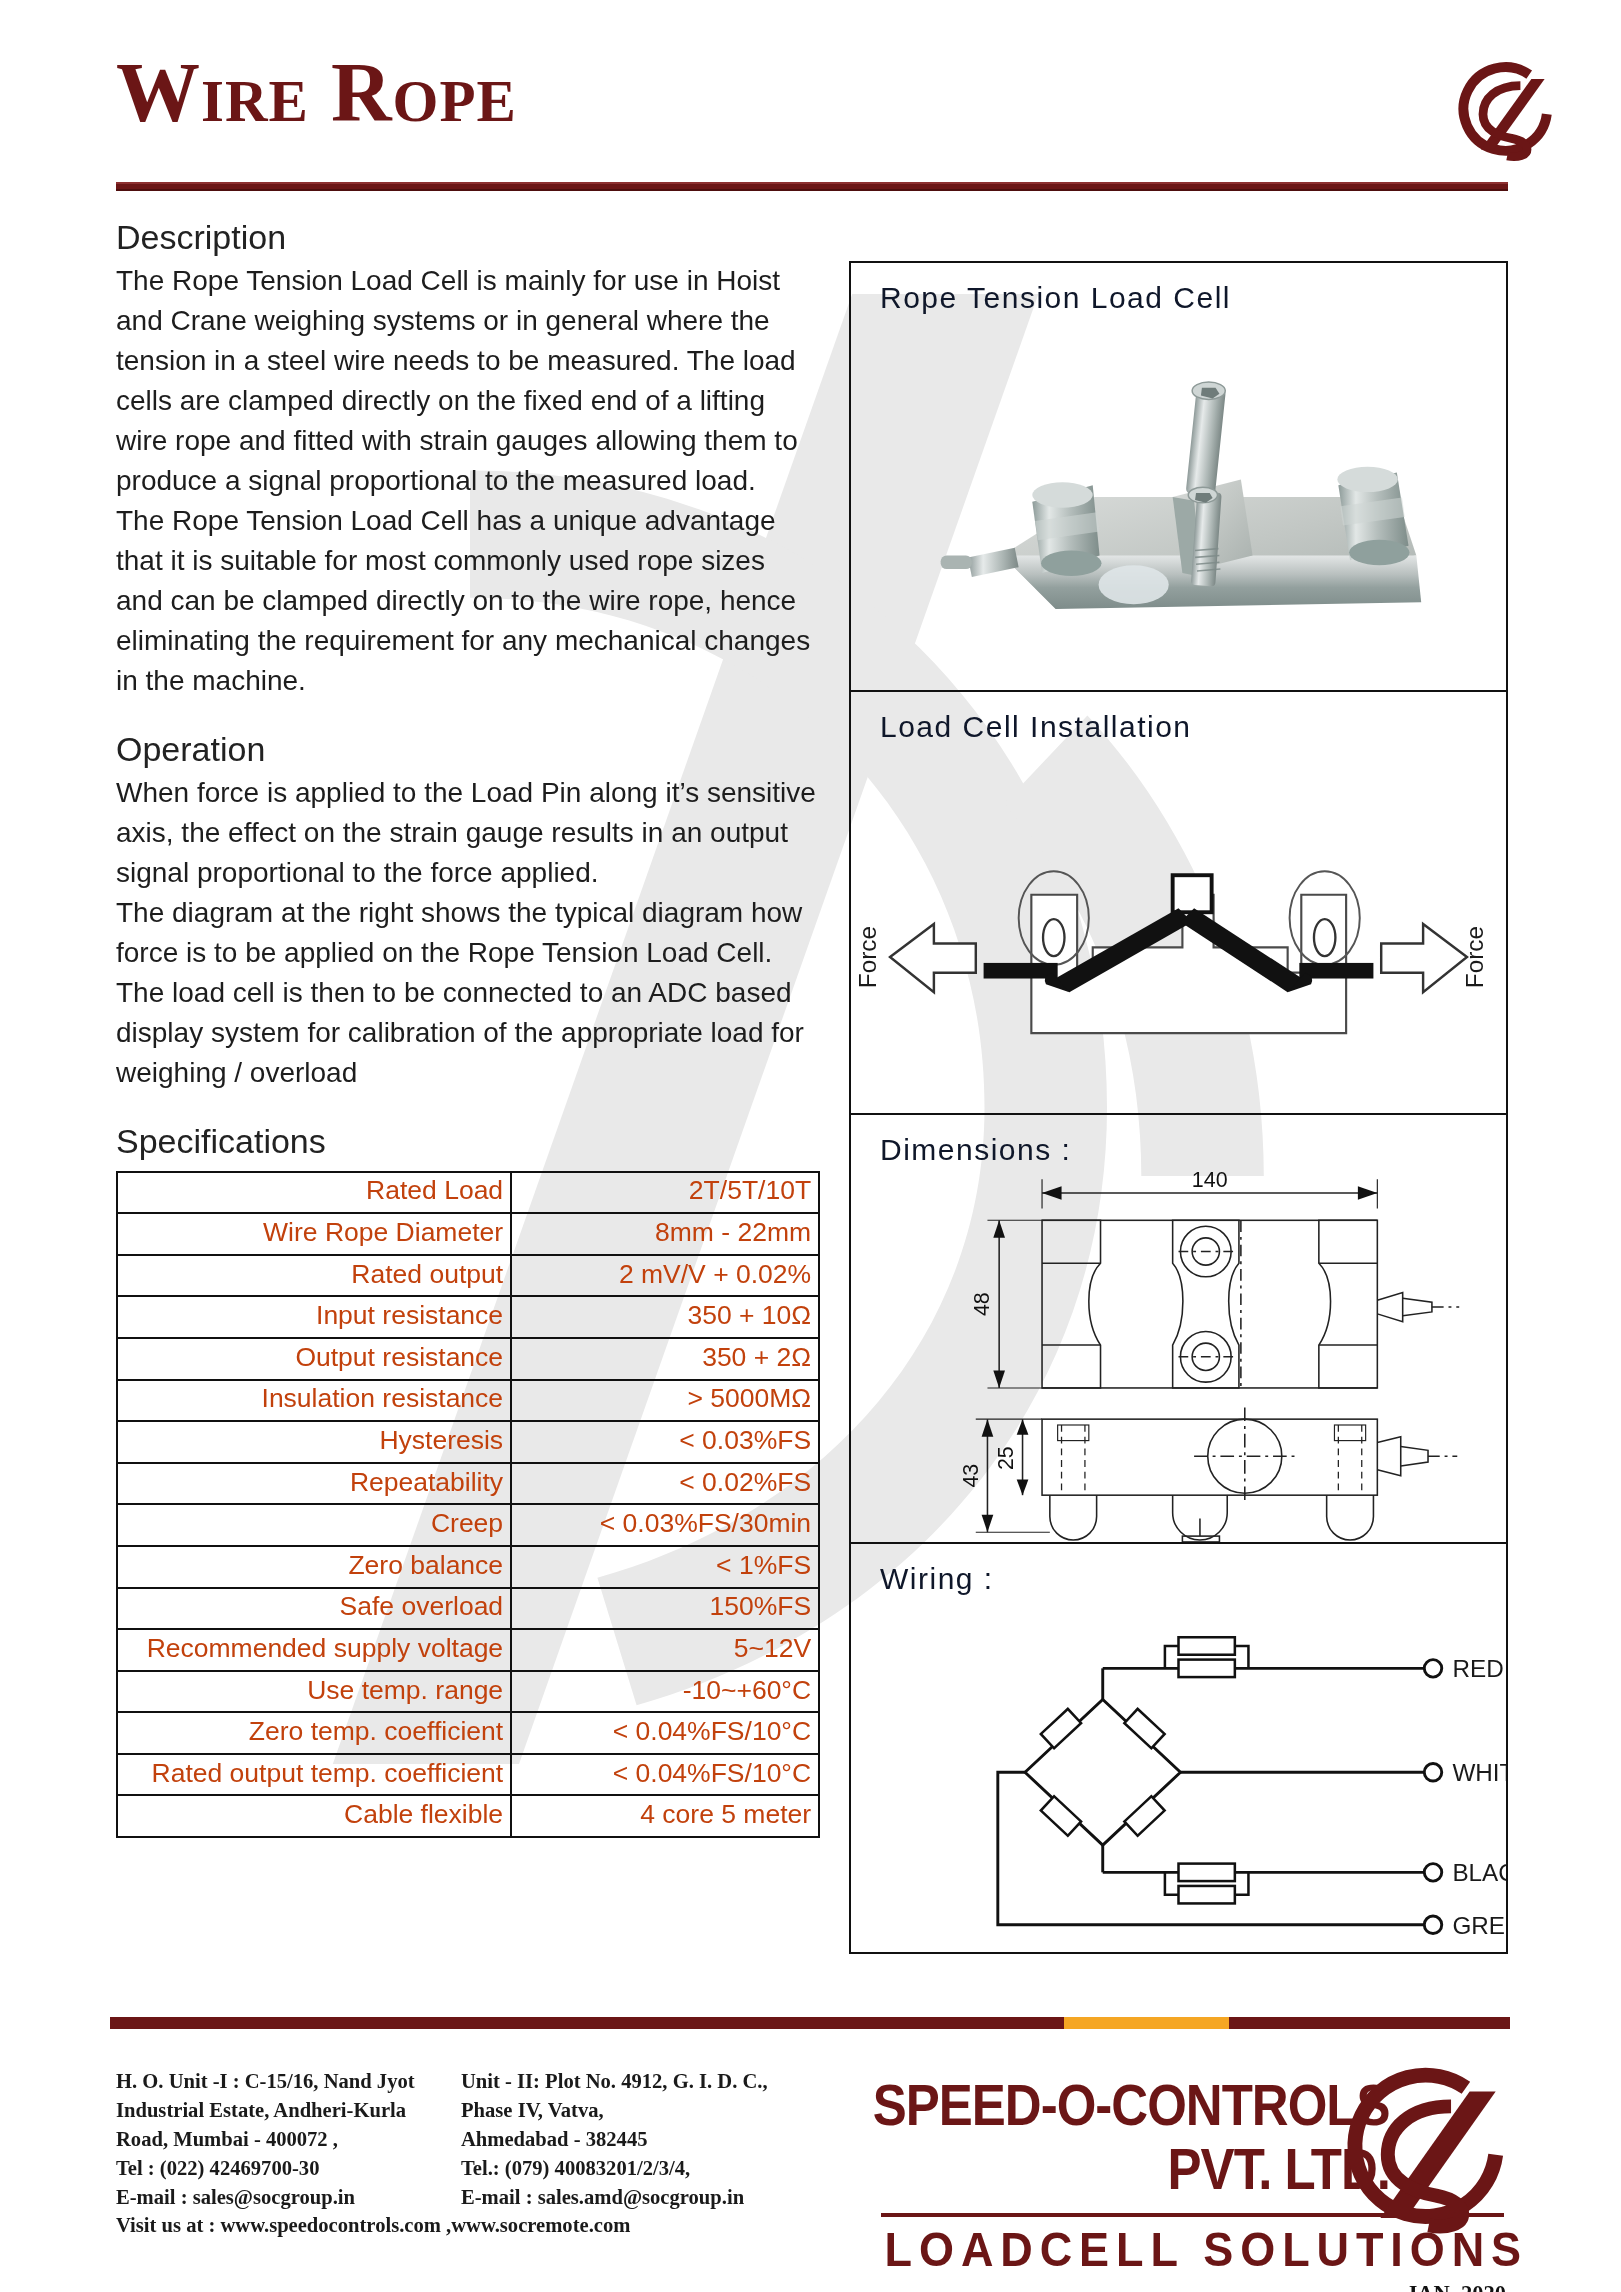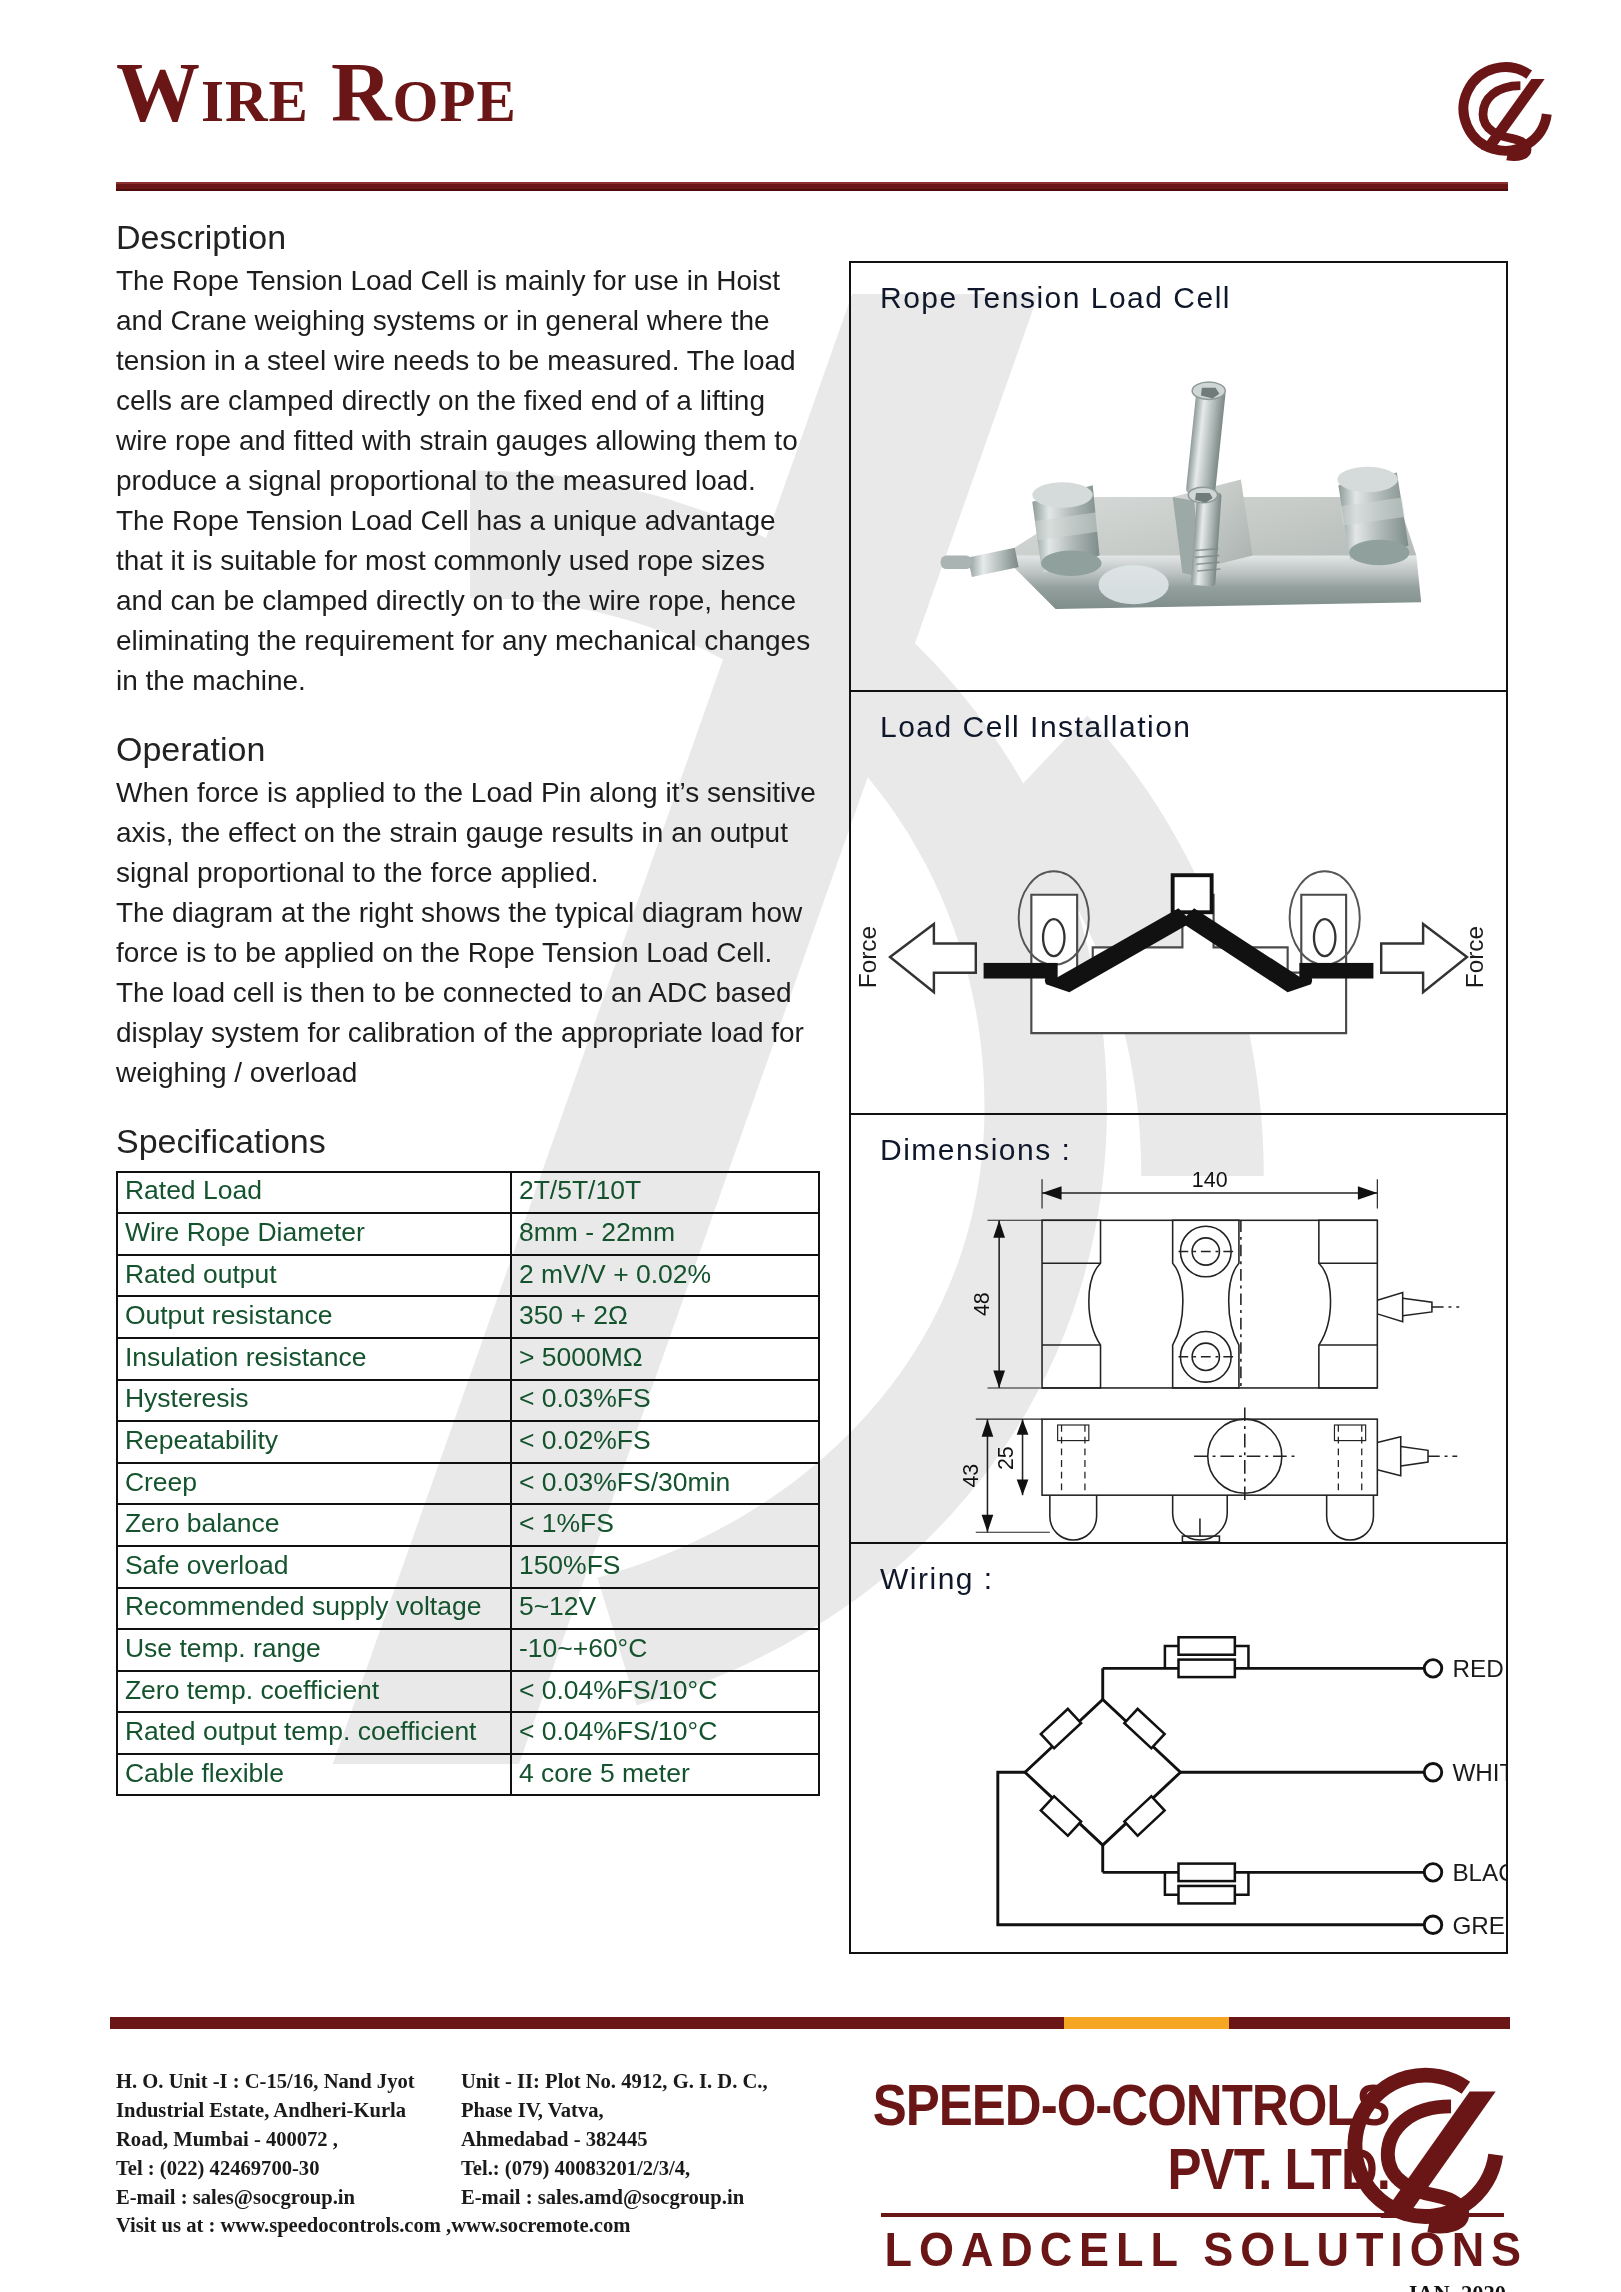--- a/index.html
+++ b/index.html
@@ -72,23 +72,24 @@
     border-collapse: collapse;
     width: 702px;
     table-layout: fixed;
   }
   table.spec td {
     border: 2px solid #101010;
     font-size: 26.5px;
     line-height: 1.05;
     padding: 4.9px 6.9px 6.9px 6.9px;
     height: 41px;
-    color: #14532d;
+    color: #c2410c;
     white-space: nowrap;
     overflow: visible;
+    text-align: right;
   }
   td.spec-label { width: 394px; }
   td.spec-value { width: 308px; }
 
   
   #right-col { position: absolute; left: 849px; top: 261px; width: 659px; }
   .panel {
     border: 2.9px solid #111111;
     border-bottom-width: 0;
     position: relative;
@@ -219,20 +220,24 @@
               <td class="spec-label">Rated Load</td>
               <td class="spec-value">2T/5T/10T</td>
             </tr>
             <tr>
               <td class="spec-label">Wire Rope Diameter</td>
               <td class="spec-value">8mm - 22mm</td>
             </tr>
             <tr>
               <td class="spec-label">Rated output</td>
               <td class="spec-value">2 mV/V + 0.02%</td>
+            </tr>
+            <tr>
+              <td class="spec-label">Input resistance</td>
+              <td class="spec-value">350 + 10Ω</td>
             </tr>
             <tr>
               <td class="spec-label">Output resistance</td>
               <td class="spec-value">350 + 2Ω</td>
             </tr>
             <tr>
               <td class="spec-label">Insulation resistance</td>
               <td class="spec-value">&gt; 5000MΩ</td>
             </tr>
             <tr>

